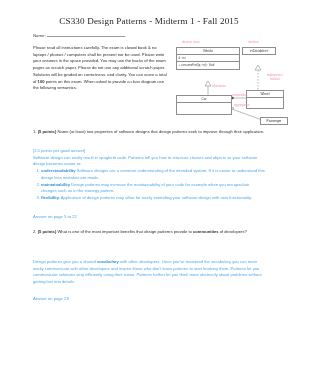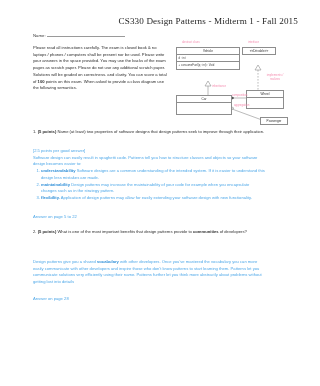--- a/index.html
+++ b/index.html
@@ -11,21 +11,21 @@
     overflow:hidden;
     position:relative;
   }
   .page{
     position:absolute;inset:0;
     padding:0;
   }
   
   .doc-title{
     position:absolute;left:0;top:16px;width:298px;
-    text-align:right;
+    text-align:center;
     font-size:9.1px;
     letter-spacing:.15px;
     color:#1f1f1f;
     font-family:"Liberation Serif", serif;
   }
   .name-row{
     position:absolute;left:33px;top:33px;
     font-size:4.3px;color:#3a3a3a;
     display:flex;align-items:flex-end;gap:1px;
   }

